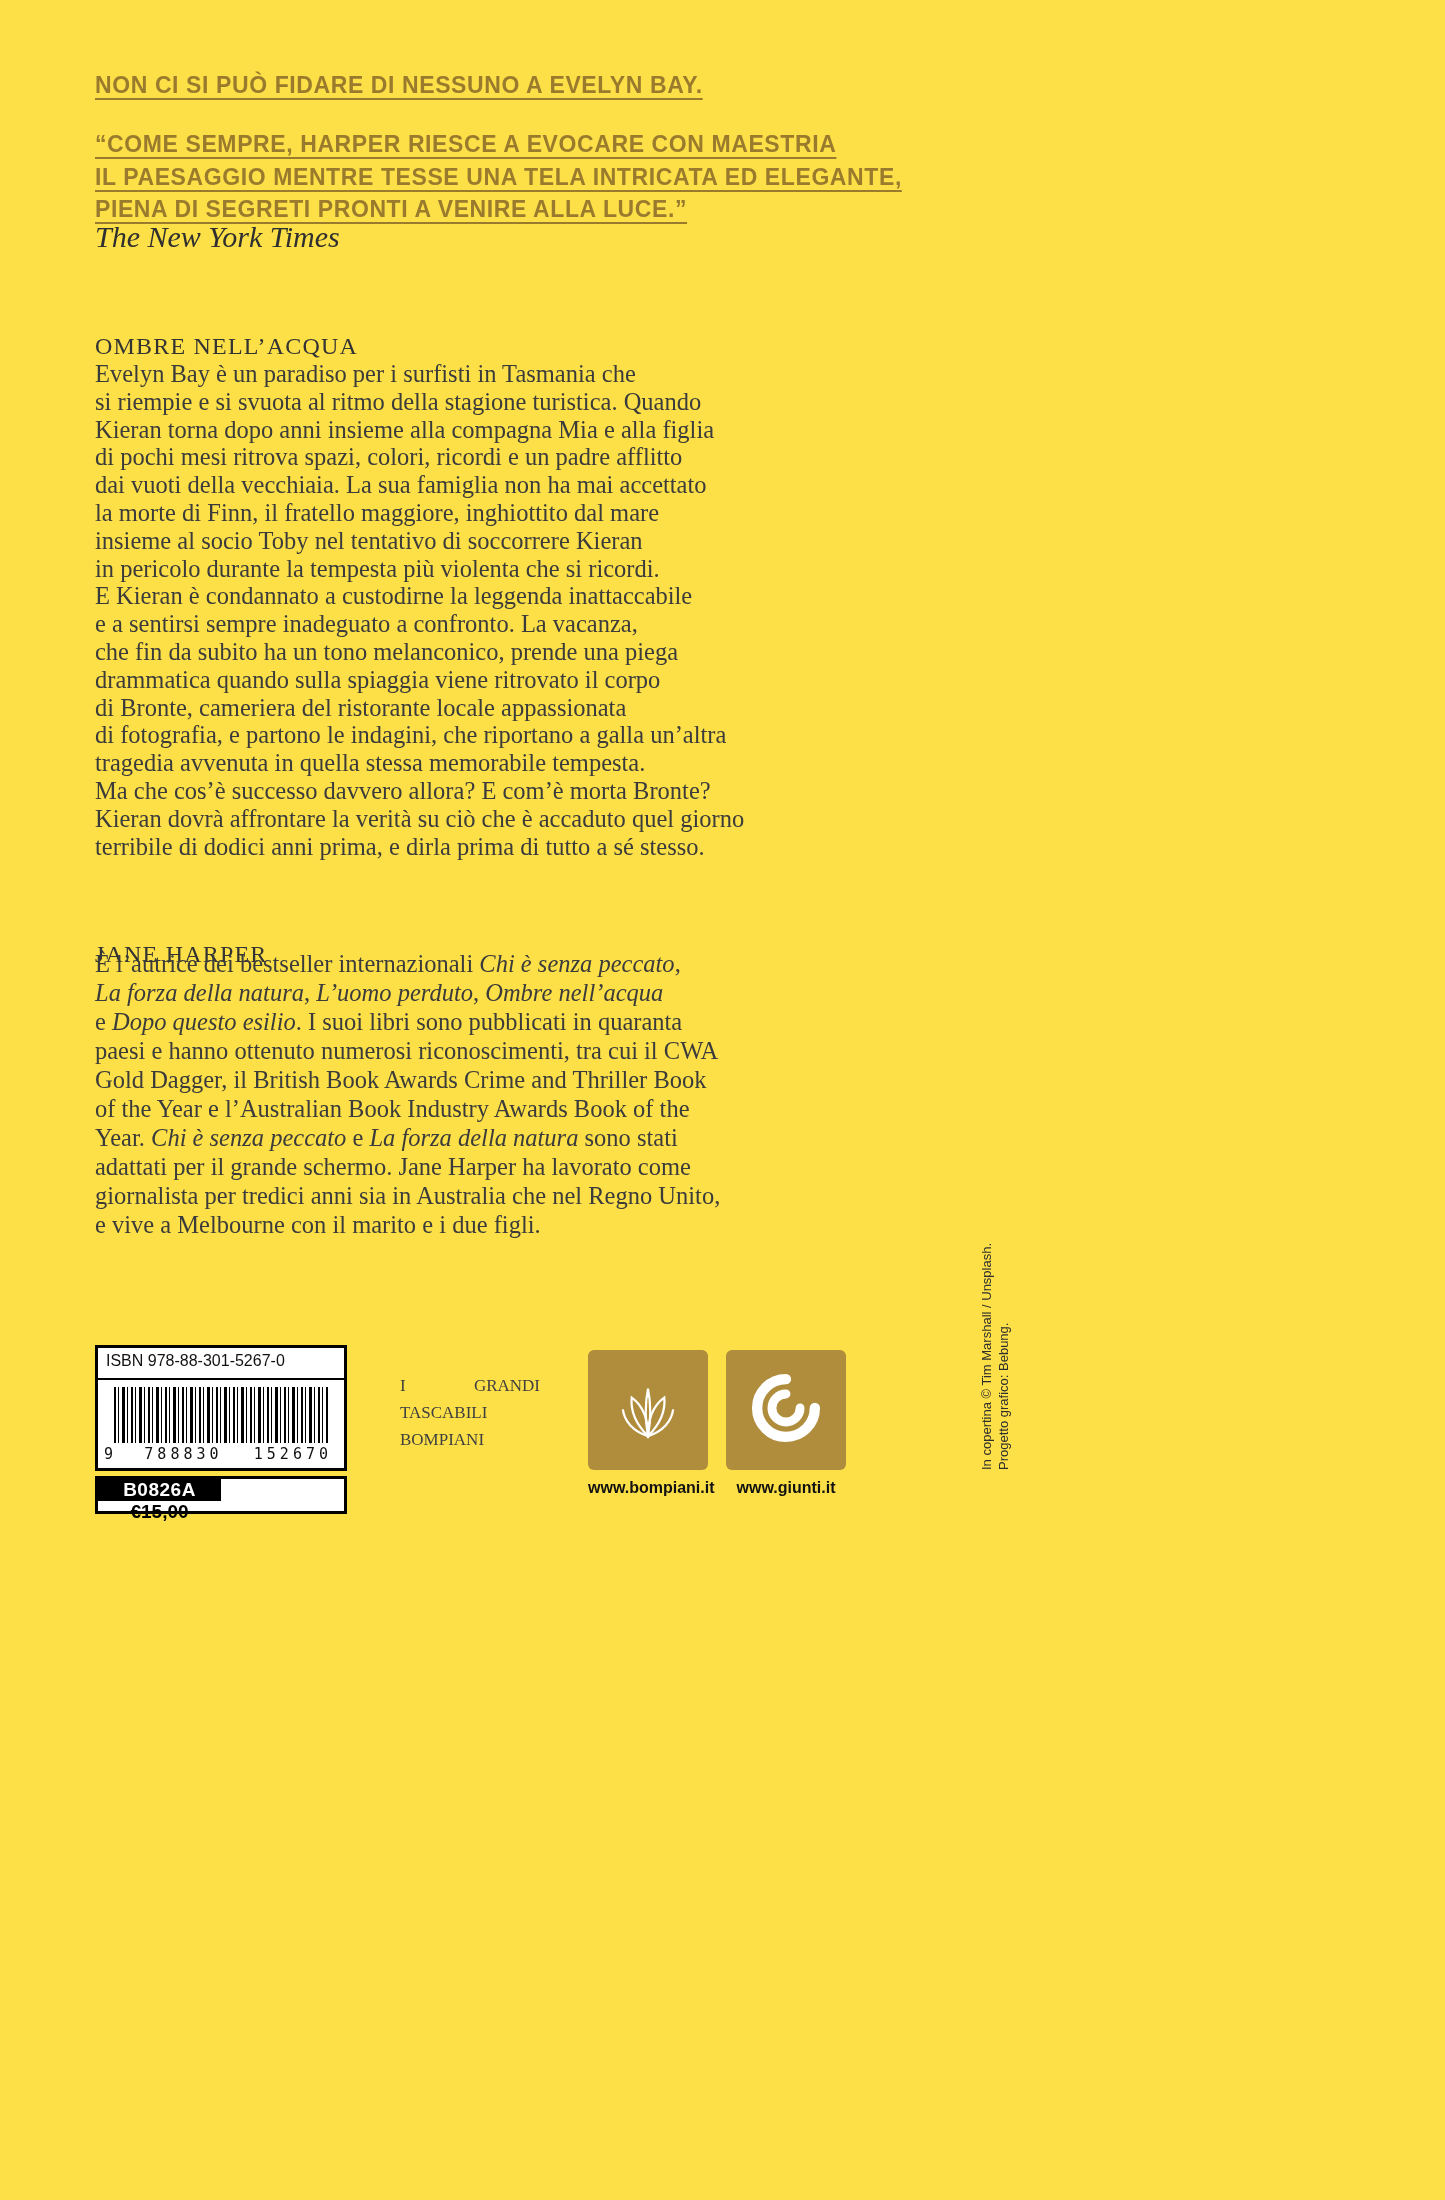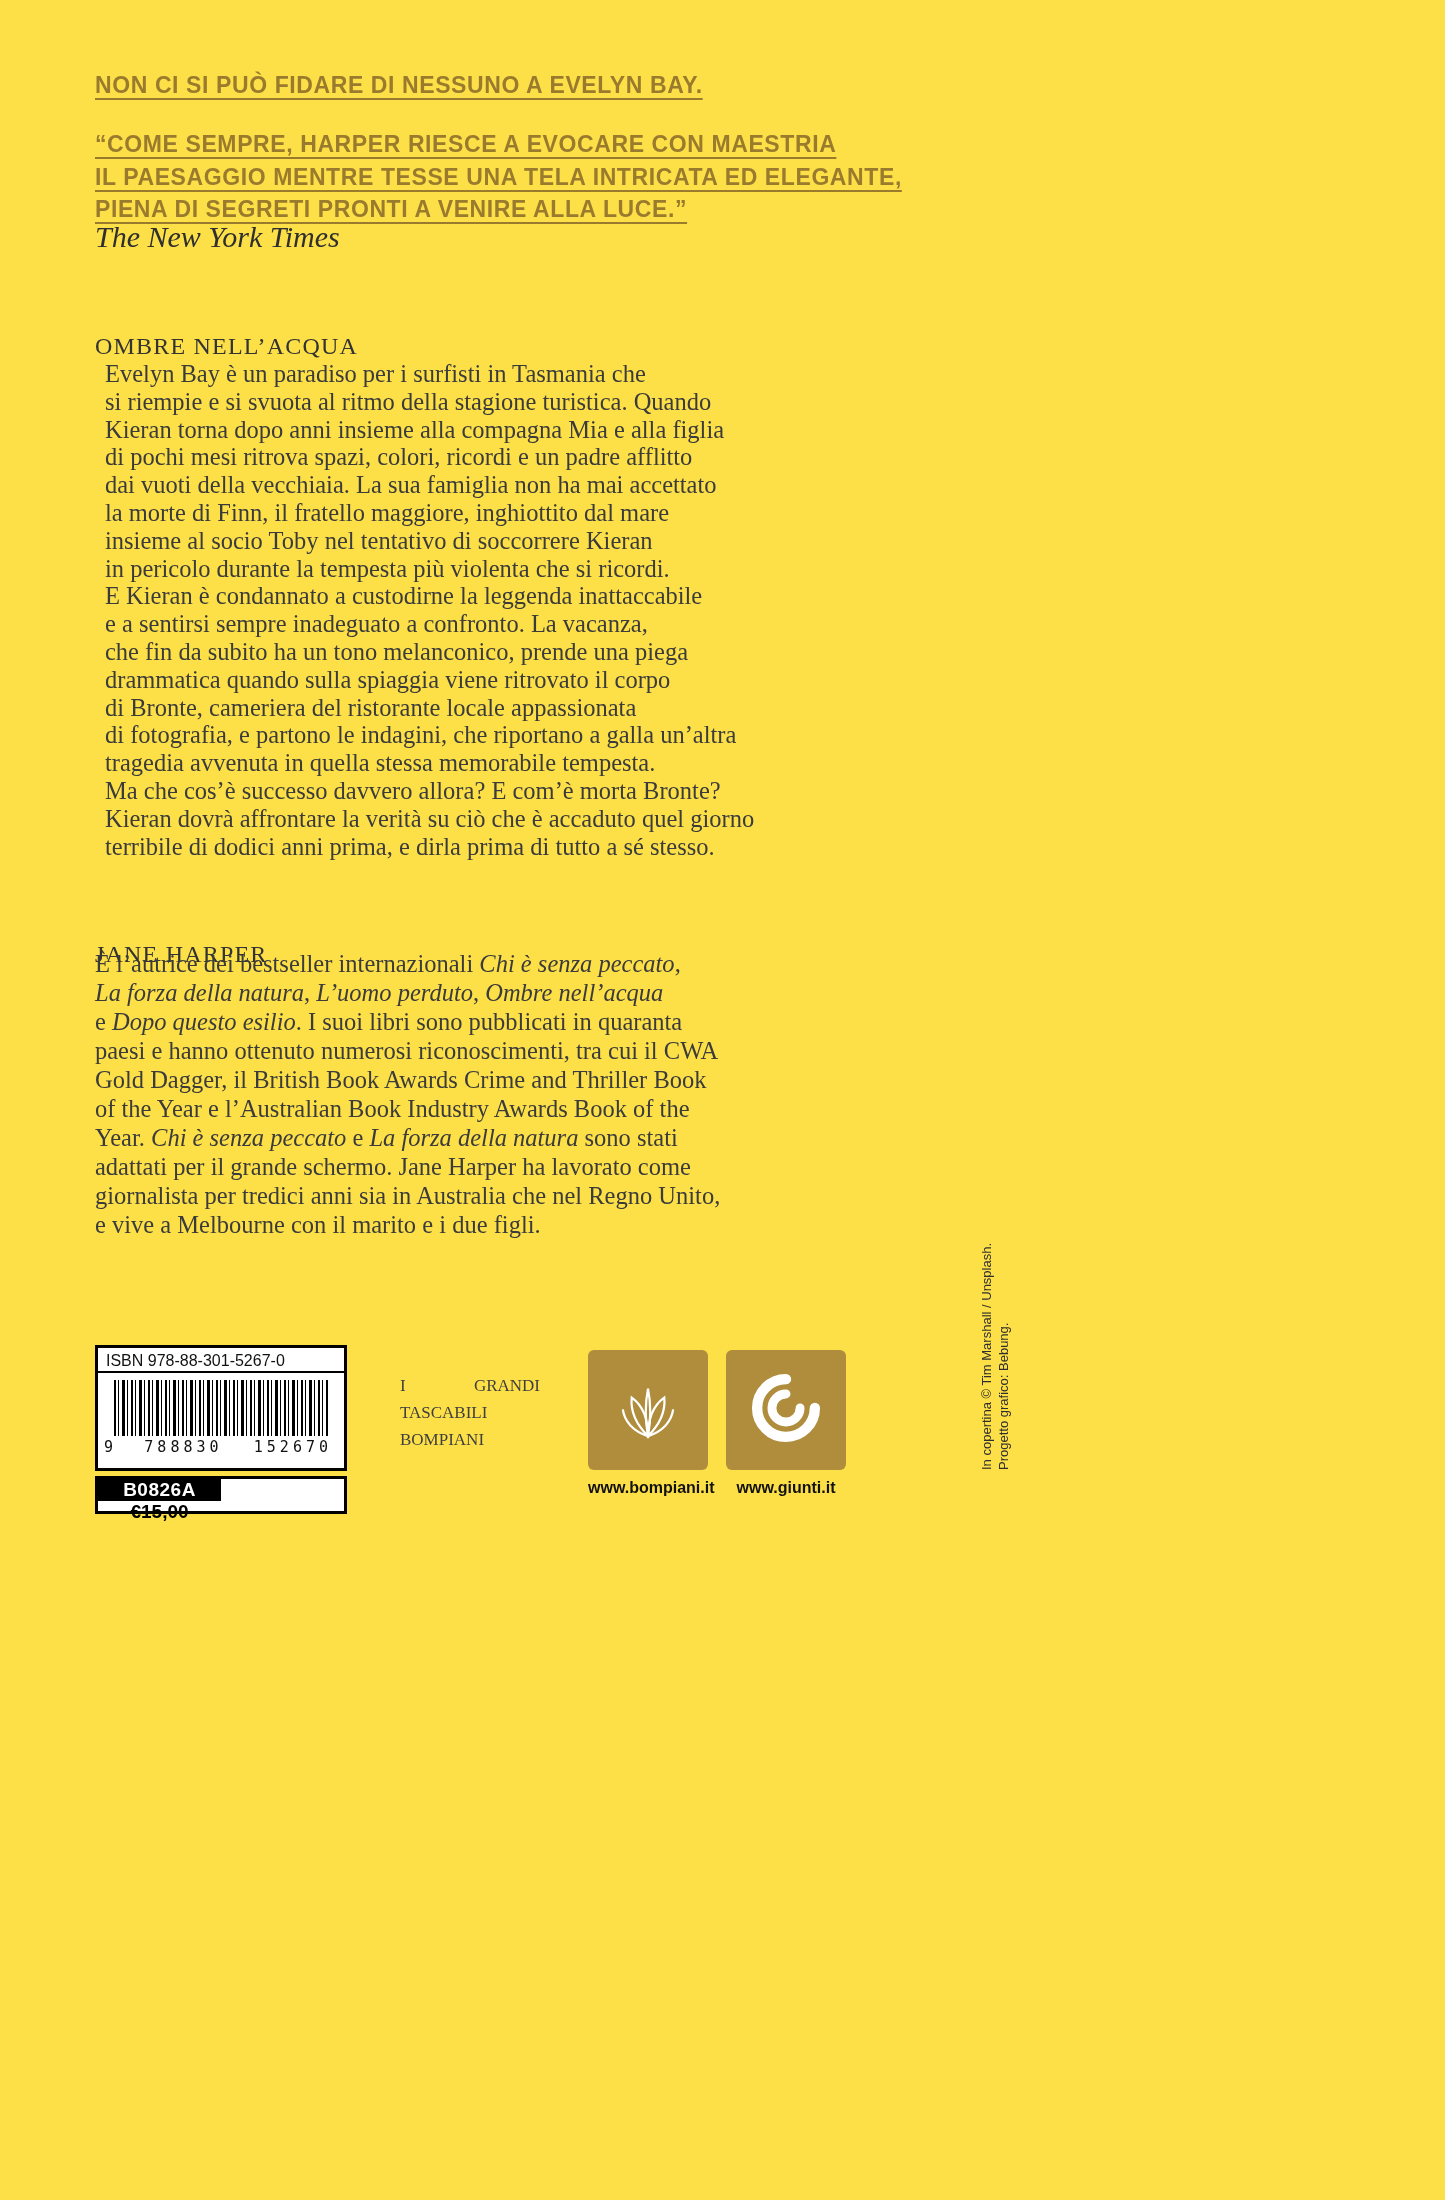--- a/index.html
+++ b/index.html
@@ -46,36 +46,36 @@
   .heading-synopsis { top:333px; }
   .heading-author   { top:920px;margin-top:21px; }
   .body-text {
     position:absolute; left:95px;
     width:980px;
     margin:0;
     font-size:24.5px;
     color:#3b3b3b;
     white-space:pre-line;
   }
-  .synopsis-text { top:360px; line-height:27.8px;margin-left:10px; }
+  .synopsis-text { top:360px; line-height:27.8px; }
   .author-text   { top:949px; line-height:29px; }
   .it { font-style:italic; }
   
   .barcode-box {
     position:absolute; left:95px; top:1345px;
     width:252px; height:126px;
     border:3px solid #000;
     box-sizing:border-box;
     background:#fff;
     font-family:"Liberation Sans", sans-serif;
   }
   .isbn-row {
     font-size:16px;
     color:#111;
-    padding:4px 6px 1px 8px;
+    padding:4px 6px 8px 8px;
     border-bottom:2px solid #000;
     white-space:nowrap;
   }
   .bars {
     height:56px;
     margin:7px 16px 0 16px;
     background:repeating-linear-gradient(90deg,
       #000 0 2px, #fff 2px 4px, #000 4px 5px, #fff 5px 8px,
       #000 8px 11px, #fff 11px 13px, #000 13px 14px, #fff 14px 17px);
   }

